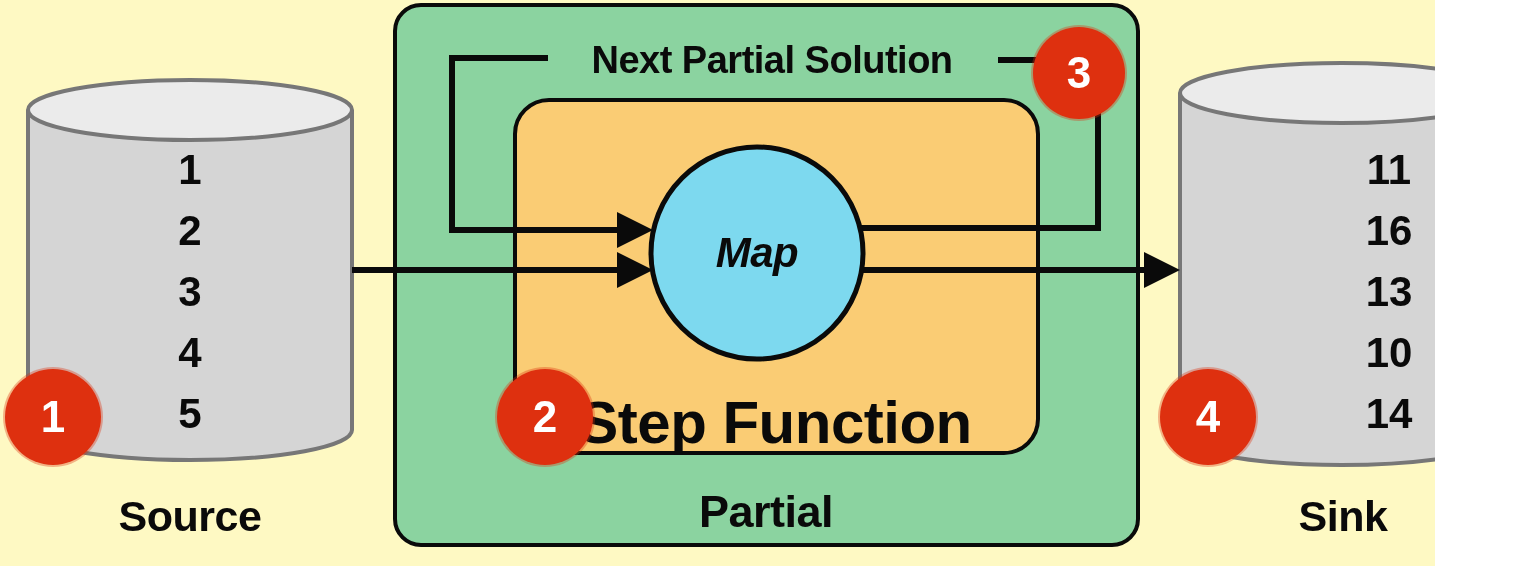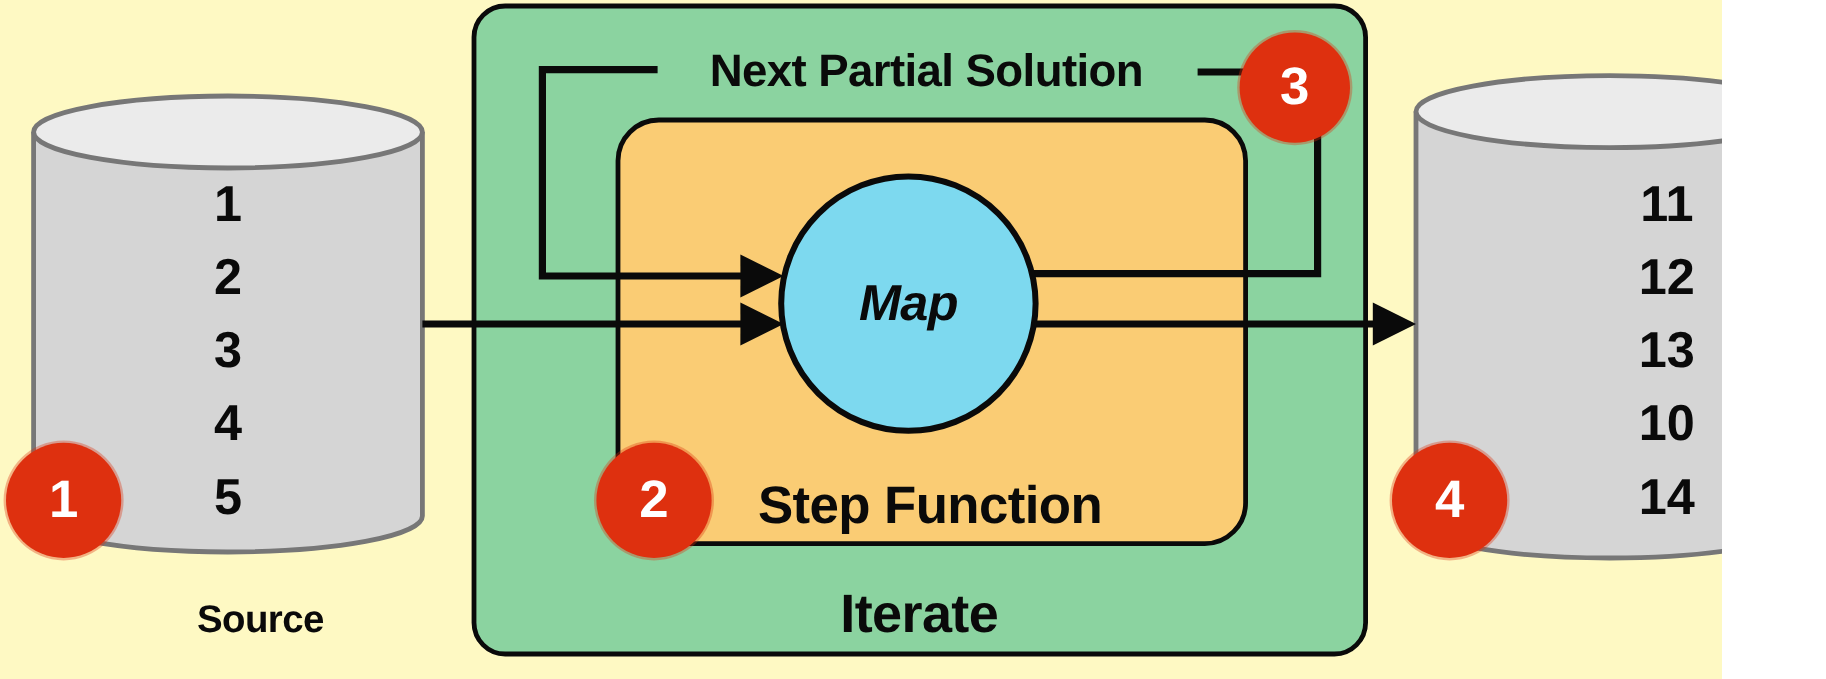--- a/index.html
+++ b/index.html
@@ -23,23 +23,23 @@
   .txt {
     position: absolute;
     transform: translate(-50%, -50%);
     font-weight: 700;
     color: #0a0a0a;
     letter-spacing: -0.5px;
     white-space: nowrap;
   }
   .lbl-feedback { font-size: 38px; }
   .lbl-map      { font-size: 42px; font-style: italic; }
-  .lbl-step     { font-size: 44px; }
+  .lbl-step     { font-size: 60px; }
   .lbl-iterate  { font-size: 45px; }
-  .lbl-cyl      { font-size: 32px; margin-left: 27px; }
+  .lbl-cyl      { font-size: 43px; }
   .vals {
     position: absolute;
     width: 130px;
     display: flex;
     flex-direction: column;
     align-items: center;
     font-weight: 700;
     font-size: 42px;
     color: #0a0a0a;
   }
@@ -101,36 +101,37 @@
 
     <circle cx="757" cy="253" r="106" stroke="#0a0a0a" stroke-width="5" fill="#7dd9ef"></circle>
   </svg>
 
   <div class="txt lbl-feedback" style="left:772px; top:60px;">Next Partial Solution</div>
 
   <div class="txt lbl-map" style="left:757px; top:253px;">Map</div>
 
   <div class="txt lbl-step" style="left:775px; top:422px;">Step Function</div>
 
-  <div class="txt lbl-iterate" style="left:766px; top:512px;">Iterate</div>
+  <div class="txt lbl-iterate" style="left:766px; top:512px;">Partial</div>
 
   <div class="txt lbl-cyl" style="left:190px; top:516px;">Source</div>
 
+  <div class="txt lbl-cyl" style="left:1343px; top:516px;">Sink</div>
 
   <div class="vals" style="left:125px; top:139px;">
     <span>1</span>
     <span>2</span>
     <span>3</span>
     <span>4</span>
     <span>5</span>
   </div>
 
   <div class="vals" style="left:1324px; top:139px;">
     <span>11</span>
-    <span>12</span>
+    <span>16</span>
     <span>13</span>
     <span>10</span>
     <span>14</span>
   </div>
 
   <div class="badge badge-1">1</div>
 
   <div class="badge badge-2">2</div>
 
   <div class="badge badge-3">3</div>

